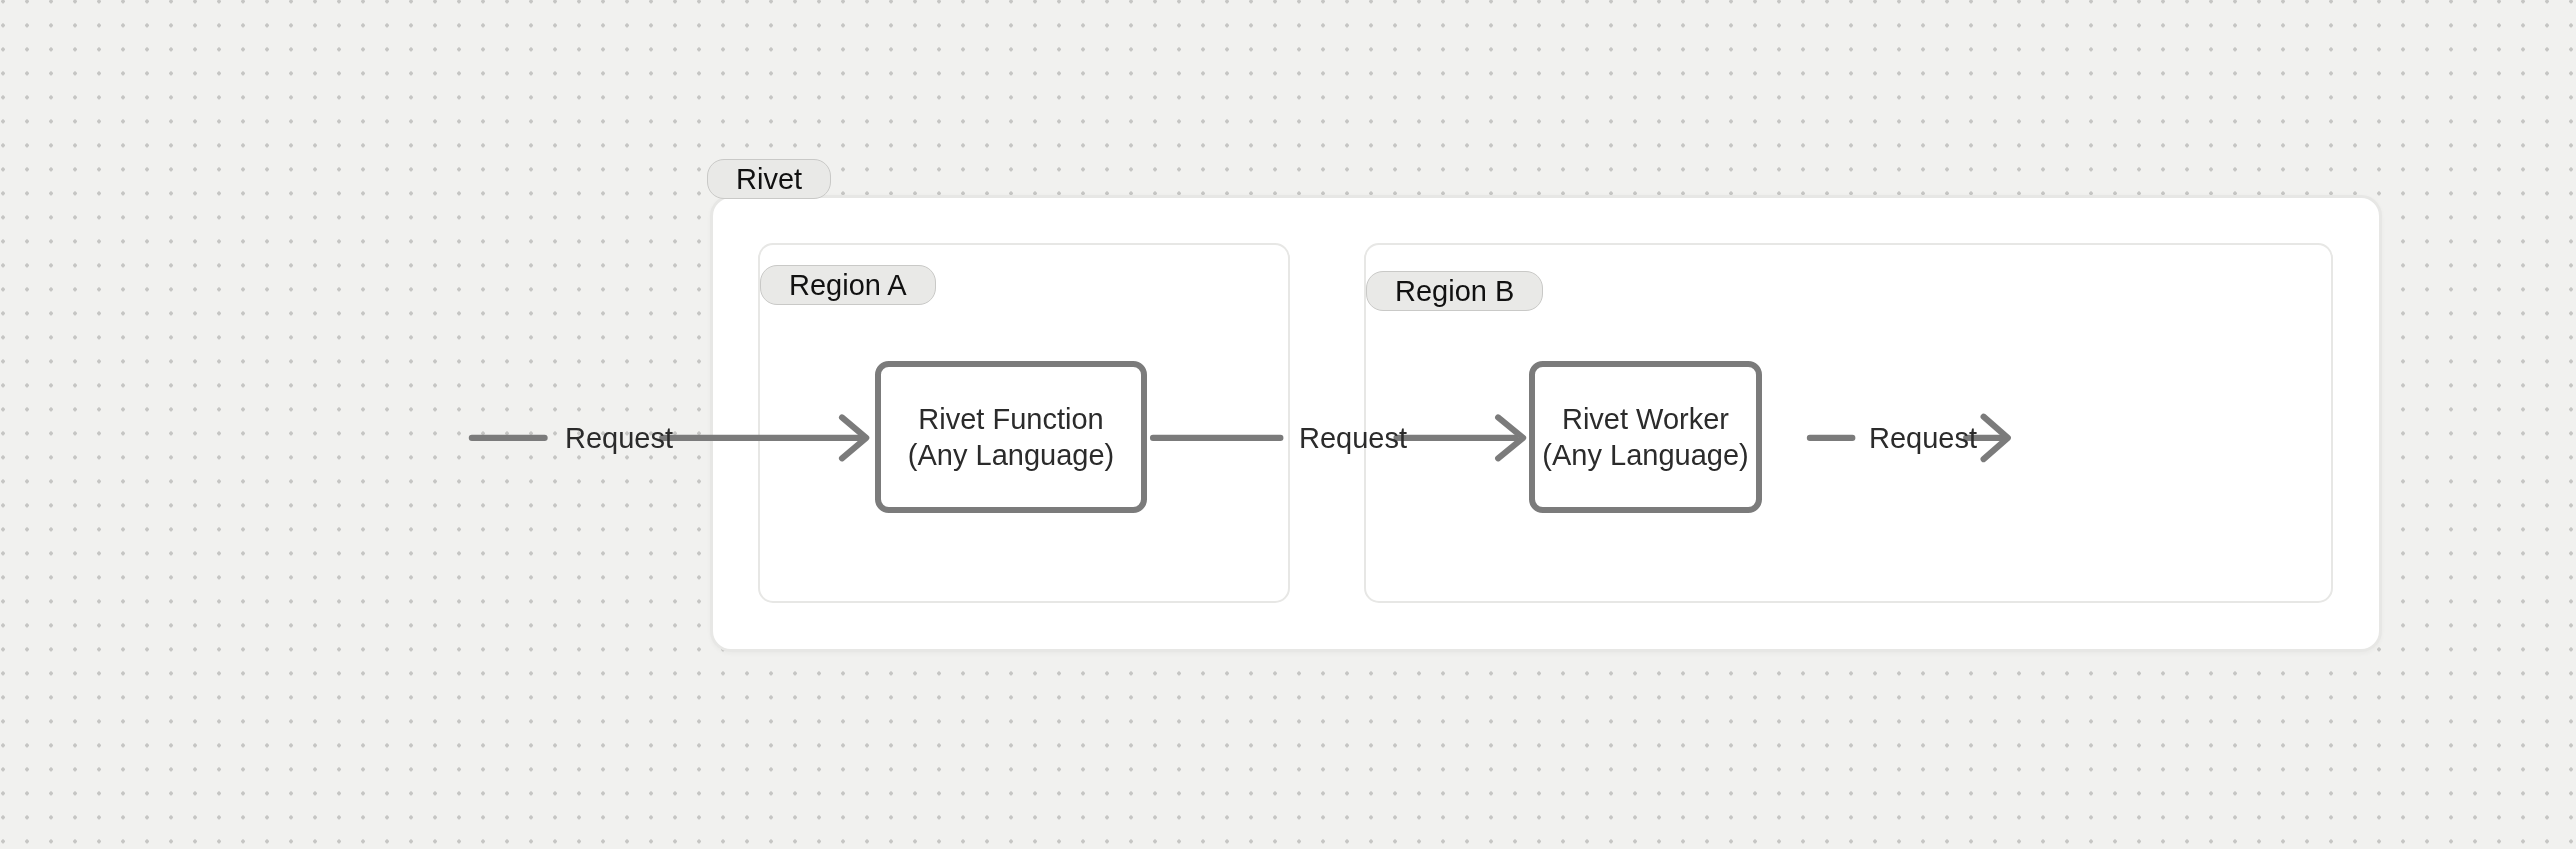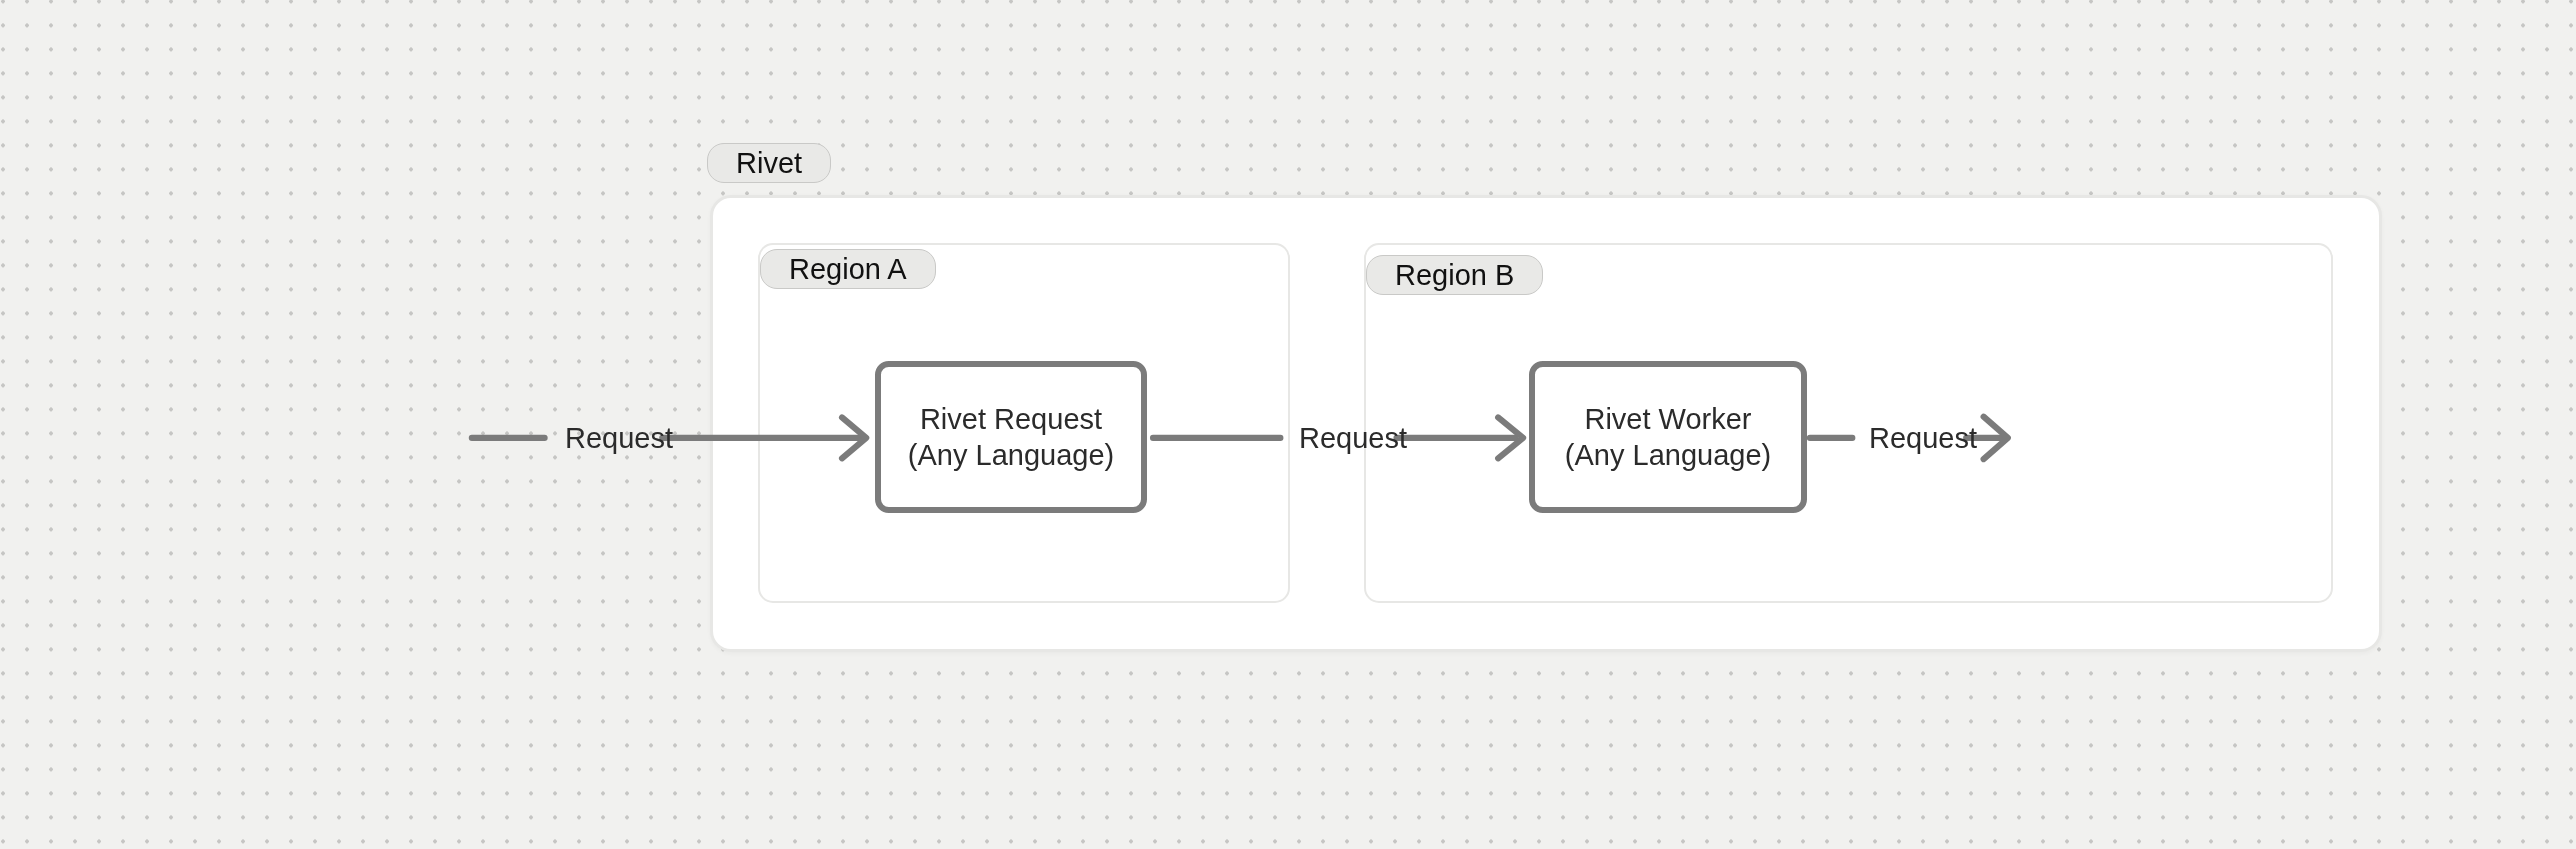--- a/index.html
+++ b/index.html
@@ -52,20 +52,21 @@
     background: var(--pill-fill);
     border: 1.5px solid var(--pill-border);
     border-radius: 17px;
     font-size: 29px;
     font-weight: 500;
     color: var(--pill-text);
     display: flex;
     align-items: center;
     white-space: nowrap;
     z-index: 5;
+    margin-top: 16px;
   }
   .pill-rivet    { left: 707px;  top: 143px; }
   .pill-region-a { left: 760px; top: 249px; }
   .pill-region-b { left: 1366px; top: 255px; }
   .node {
     position: absolute;
     top: 361px;
     height: 152px;
     background: var(--node-fill);
     border: 6px solid var(--node-border);
@@ -76,21 +77,21 @@
     justify-content: center;
     font-size: 29px;
     font-weight: 500;
     line-height: 36px;
     color: var(--node-text);
     text-align: center;
     z-index: 4;
   }
   .node-user      { left: 195px;  width: 272px; }
   .node-function  { left: 875px; width: 272px; }
-  .node-worker    { left: 1529px; width: 278px; }
+  .node-worker    { left: 1529px; width: 233px; }
   .node-container { left: 2015px; width: 270px; }
   .edges-layer {
     position: absolute;
     left: 0; top: 0;
     width: 2576px; height: 850px;
     z-index: 6;
     pointer-events: none;
   }
   .edge-stroke {
     stroke: var(--arrow);
@@ -128,21 +129,21 @@
     <span>Region A</span>
   </div>
 
   <div class="region region-b"></div>
   <div class="pill pill-region-b">
     <span>Region B</span>
   </div>
 
 
   <div class="node node-function">
-    <span>Rivet Request</span>
+    <span>Rivet Function</span>
     <span>(Any Language)</span>
   </div>
 
   <div class="node node-worker">
     <span>Rivet Worker</span>
     <span>(Any Language)</span>
   </div>
 
 
   <svg class="edges-layer" viewBox="0 0 3396 1120" xmlns="http://www.w3.org/2000/svg">

